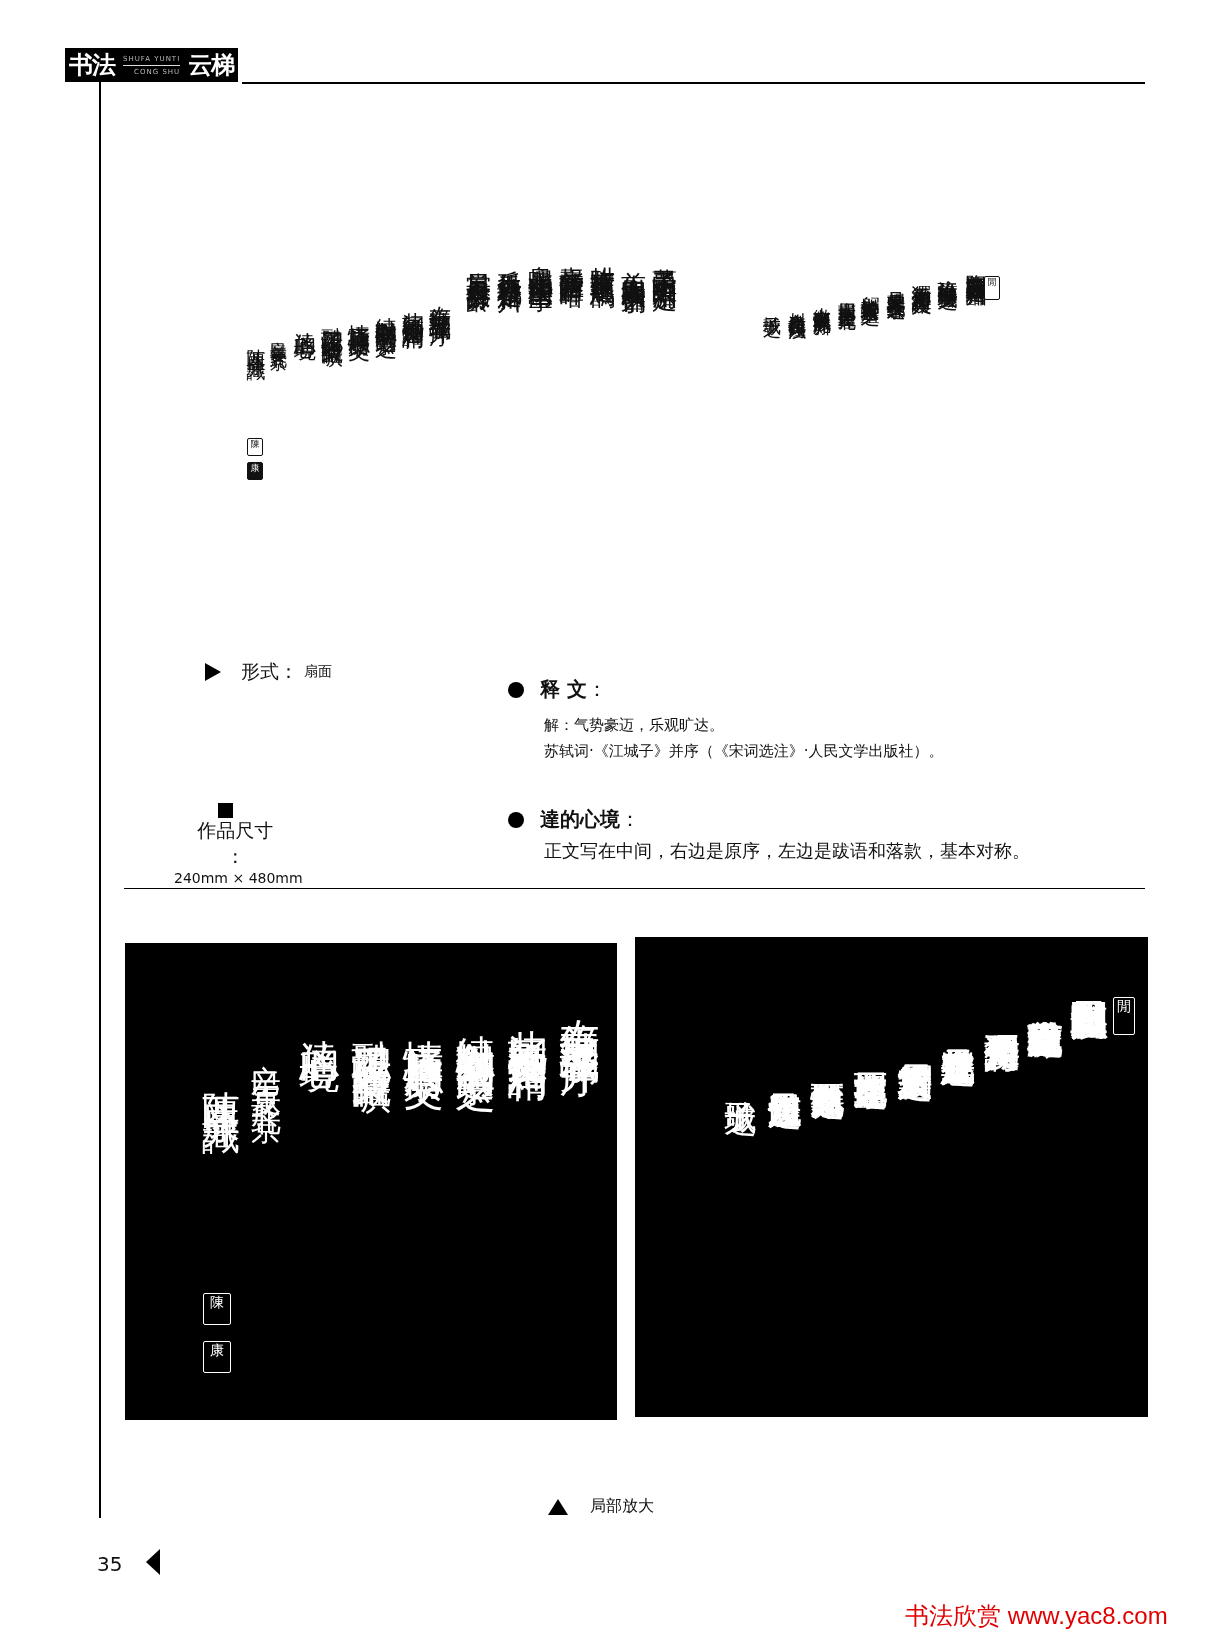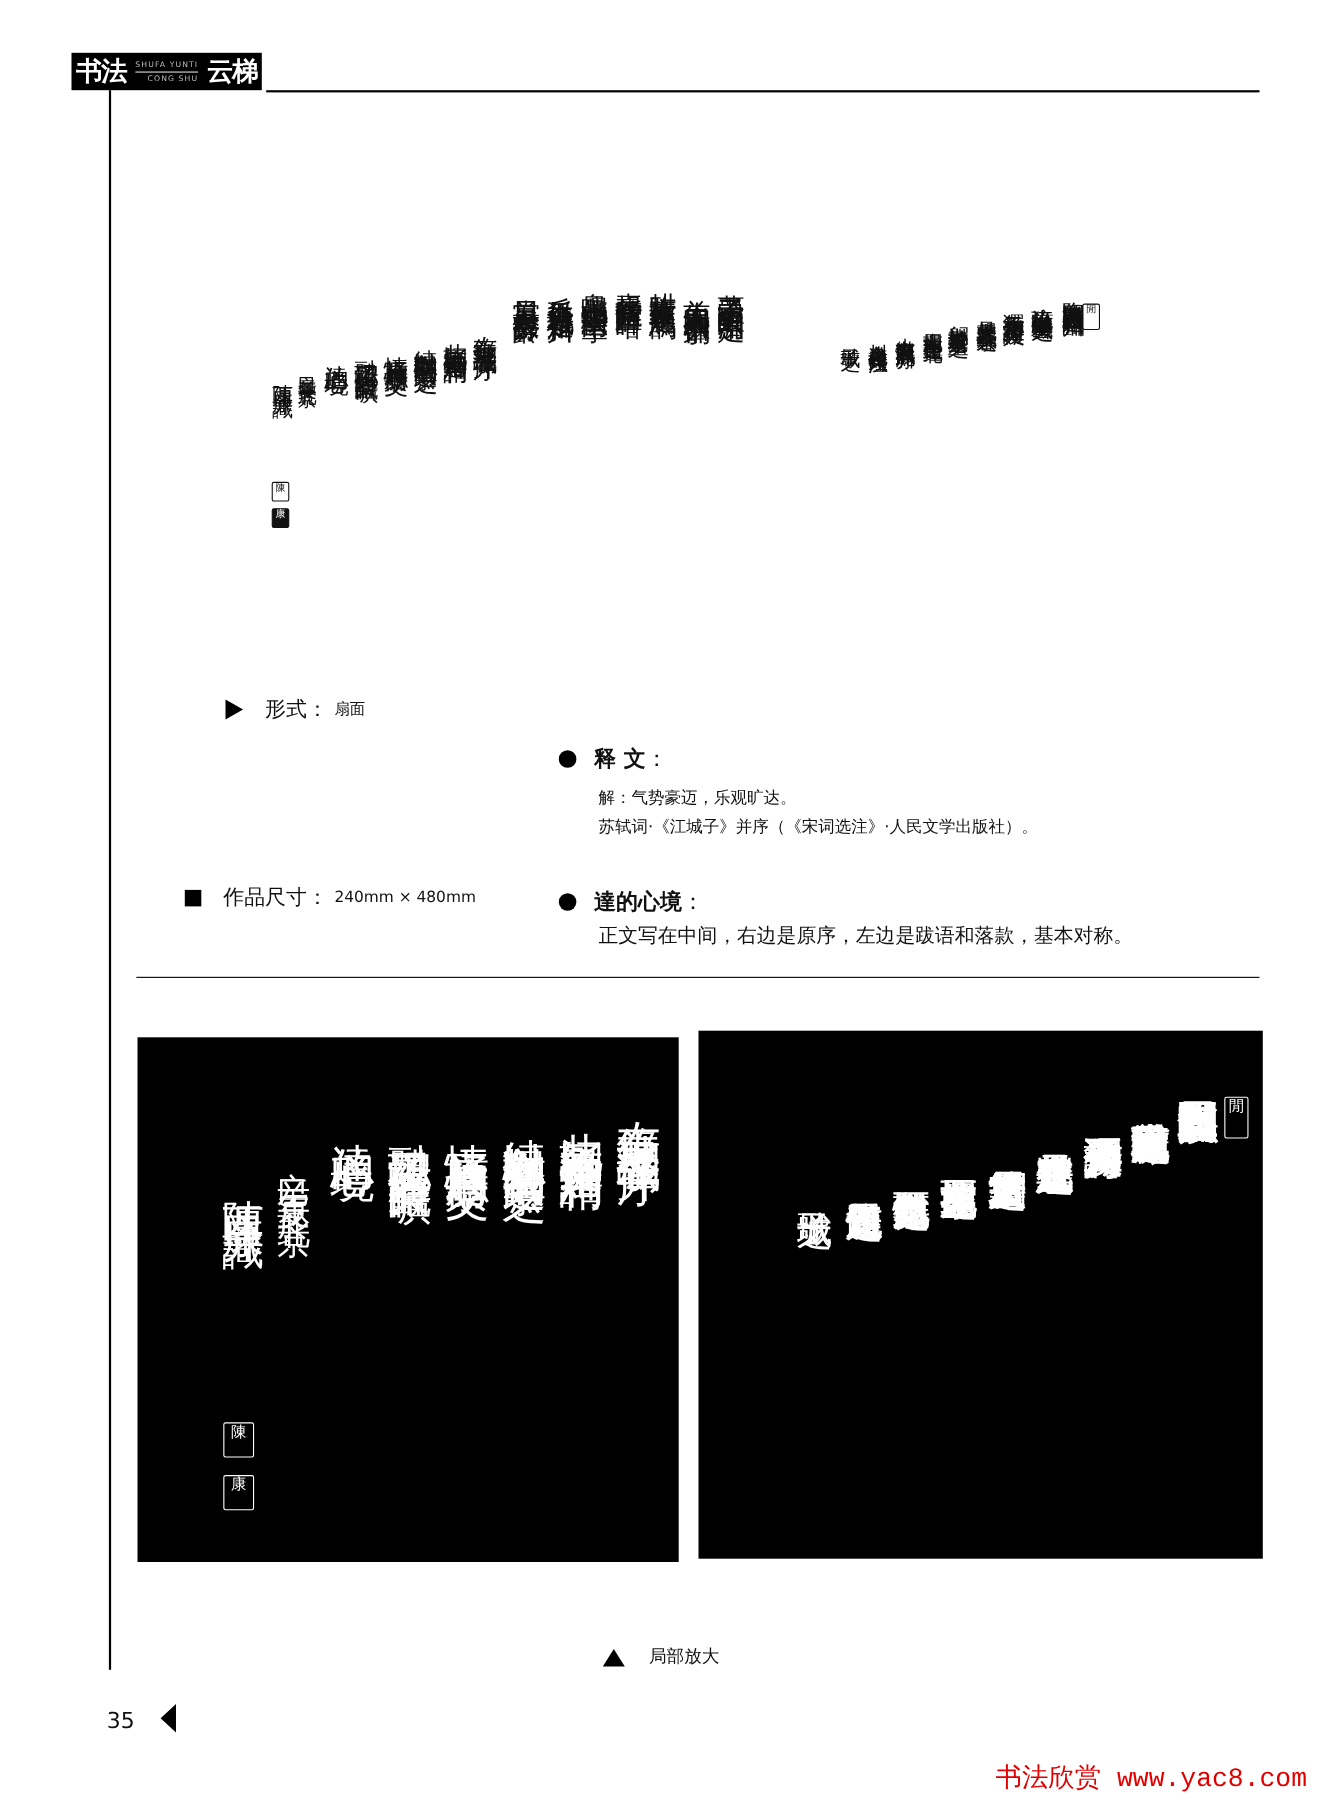--- a/index.html
+++ b/index.html
@@ -40,21 +40,21 @@
   .panel { position:absolute; background:#000; overflow:hidden; }
   .panel .col { color:#fff; font-size:40px; letter-spacing:4px; }
   .panel .seal { border-color:#fff; color:#fff; background:#000; font-size:14px; line-height:16px; }
 
   .caption { position:absolute; left:548px; top:1496px; display:flex; align-items:center; font-size:16px;text-align:right; }
   .tri-up { width:0; height:0; border-left:10px solid transparent; border-right:10px solid transparent; border-bottom:16px solid #000; margin-right:22px; }
 
   .pageno { position:absolute; left:97px; top:1552px; font-size:20px; }
   .tri-left { position:absolute; left:146px; top:1549px; width:0; height:0; border-top:13px solid transparent; border-bottom:13px solid transparent; border-right:14px solid #000; }
 
-  .watermark { position:absolute; left:905px; top:1600px; color:#e00000; font-family:Liberation Mono, monospace; font-size:24px; white-space:nowrap; }
+  .watermark { position:absolute; left:905px; top:1600px; color:#e00000; font-family:Liberation Sans, sans-serif; font-size:24px; white-space:nowrap; }
 </style>
 </head>
 <body>
 
 <div class="hdr">
   <span class="big">书法</span>
   <div class="mid">
     <span>SHUFA YUNTI</span>
     <div class="rule"></div>
     <span>CONG SHU</span>
@@ -91,27 +91,27 @@
   <div class="col" style="left:104px;top:76px;font-size:22px;letter-spacing:2px;">情直抒胸臆情景交</div>
   <div class="col" style="left:77px;top:80px;font-size:22px;letter-spacing:2px;">融體現了作者樂觀曠</div>
   <div class="col" style="left:50px;top:84px;font-size:22px;letter-spacing:2px;">達的心境</div>
 
   <div class="col" style="left:28px;top:98px;font-size:17px;letter-spacing:2px;">辛巳年夏於北京</div>
   <div class="col" style="left:4px;top:104px;font-size:19px;letter-spacing:3px;">陳西康并識</div>
   <div class="seal" style="left:7px;top:208px;width:14px;height:16px;">陳</div>
   <div class="seal inv" style="left:7px;top:232px;width:14px;height:16px;">康</div>
 </div>
 
-<div class="info-left-item" style="left:168px;top:632px;padding-left:37px;">
+<div class="info-left-item" style="left:168px;top:659px;padding-left:37px;">
   <span class="tri-right"></span>
   <span>形式</span>
     <span>：</span>
   <span class="val">扇面</span>
 </div>
-<div class="info-left-item" style="left:168px;top:803px;">
+<div class="info-left-item" style="left:168px;top:803px;flex-direction:column;">
   <span class="sq"></span>
   <span>作品尺寸</span>
     <span>：</span>
   <span class="val">240mm × 480mm</span>
 </div>
 
 <div class="sect-title" style="left:508px;top:676px;">
   <span class="dot"></span>
   <span>释 文</span>
     <span class="colon">：</span>

